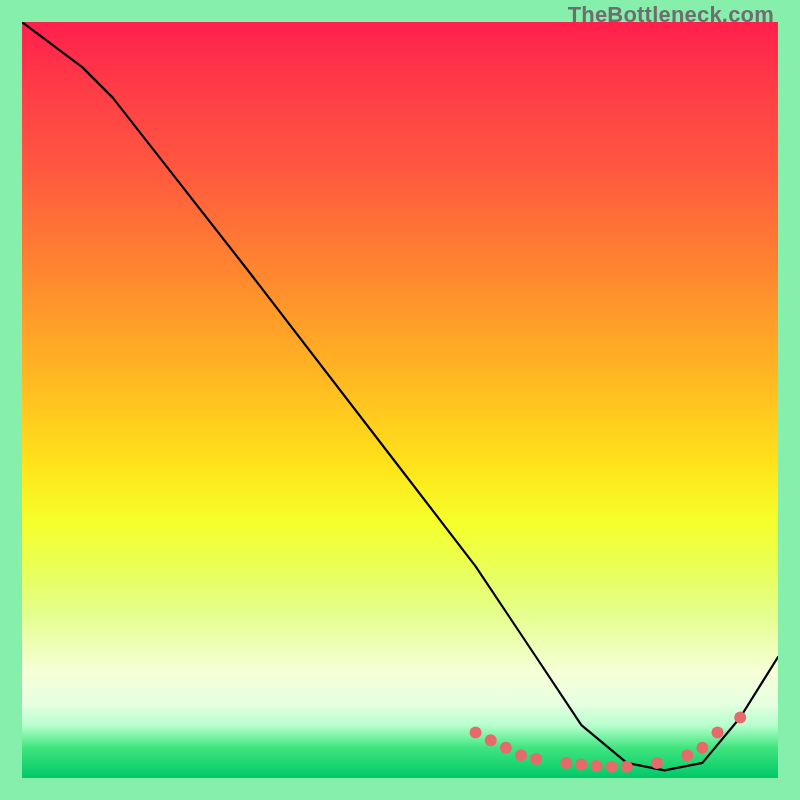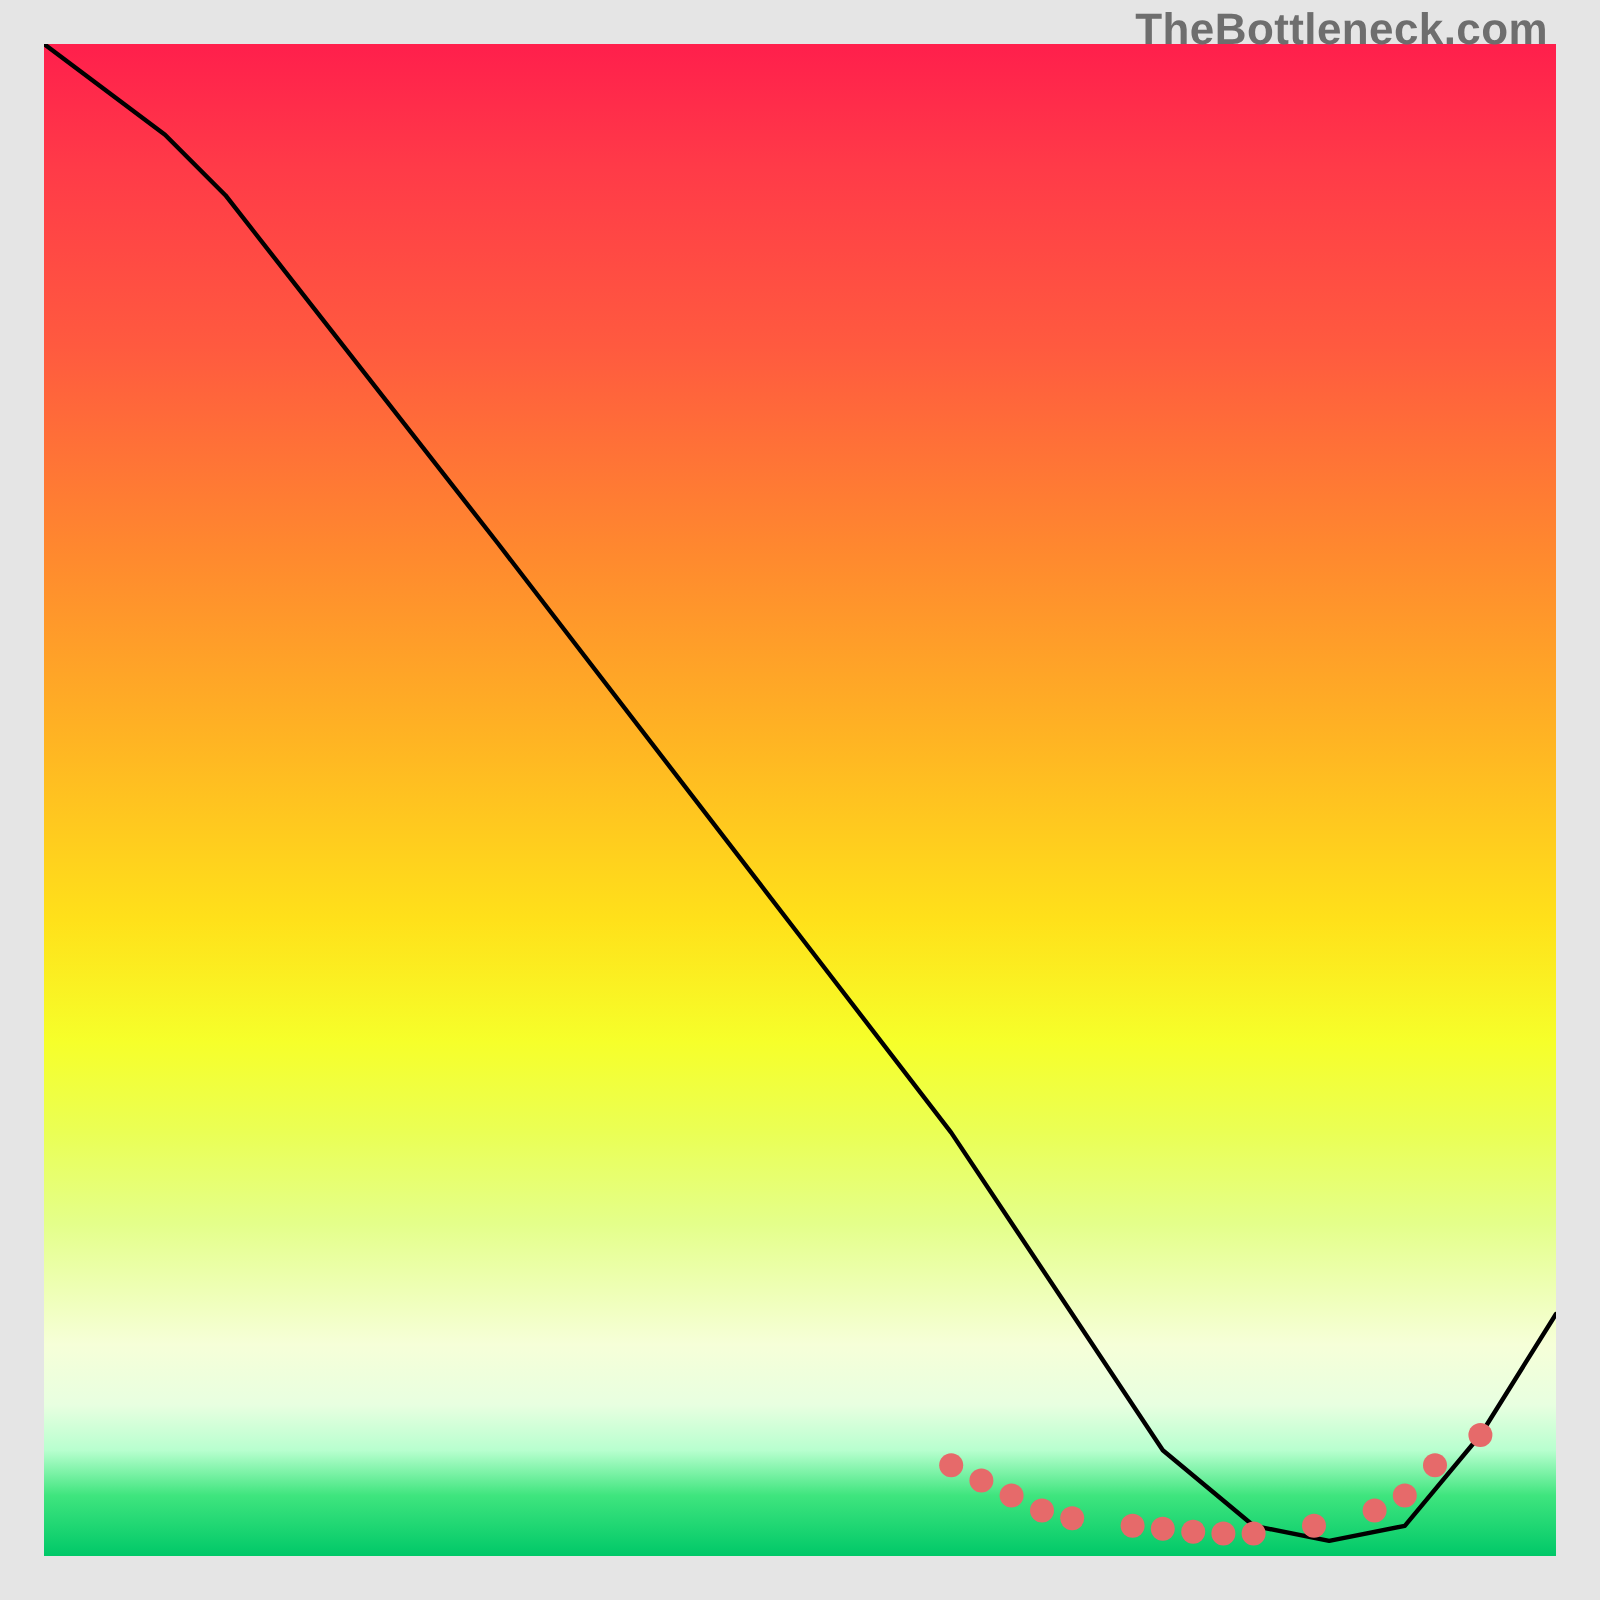--- a/index.html
+++ b/index.html
@@ -8,21 +8,21 @@
     width: 800px;
     height: 800px;
     background: #000;
     overflow: hidden;
     font-family: Arial, Helvetica, sans-serif;
   }
   .frame {
     position: relative;
     width: 800px;
     height: 800px;
-    background: #e5e5e5;
+    background: #86efac;
   }
   .plot {
     position: absolute;
     left: 22px;
     top: 22px;
     width: 756px;
     height: 756px;
     background: linear-gradient(
       to bottom,
       #ff1f4c 0%,

